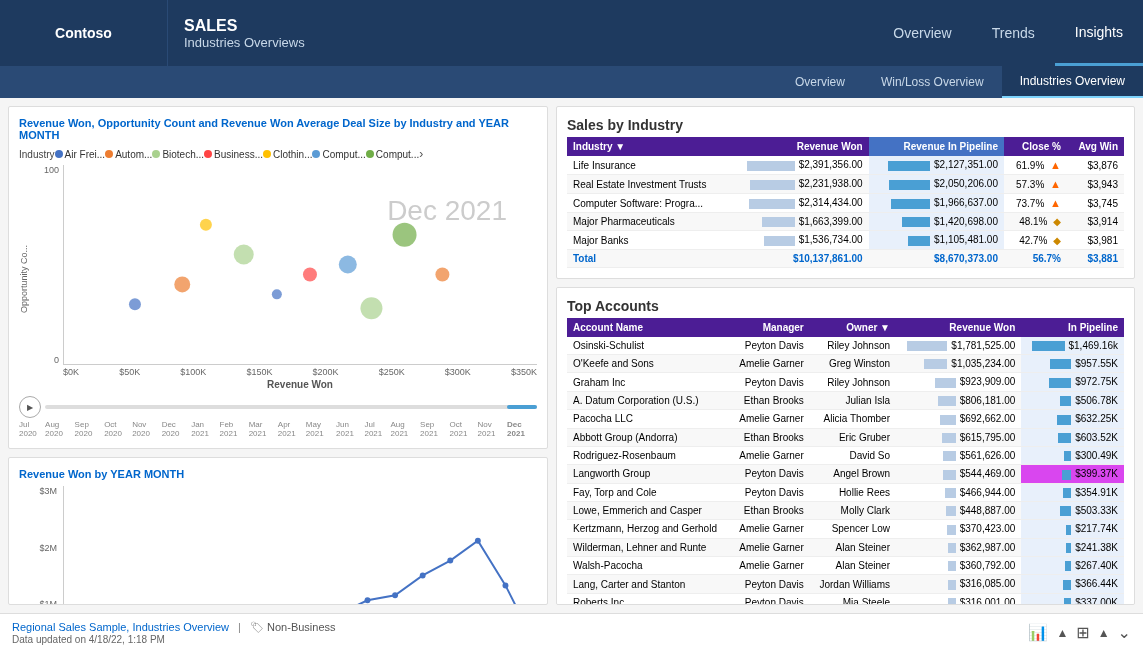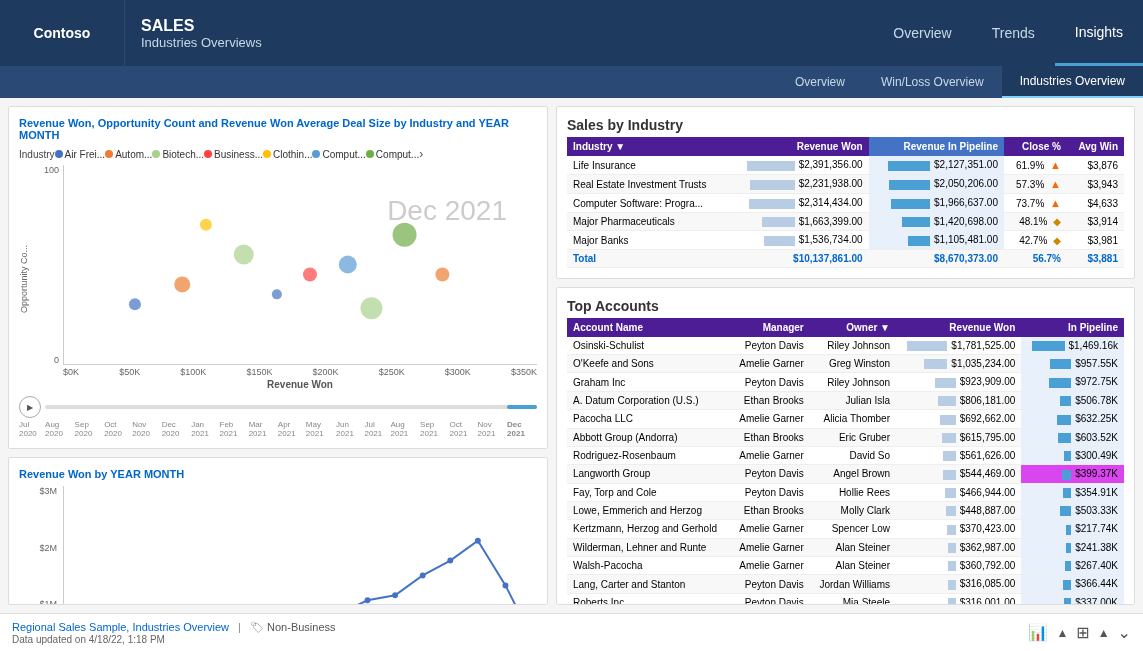--- a/index.html
+++ b/index.html
@@ -8,21 +8,21 @@
     
     .top-nav {
       display: flex;
       align-items: stretch;
       background: #1e3a5f;
       height: 66px;
     }
     .nav-logo {
       background: #1e3a5f;
       color: #fff;
-      width: 125px;
+      width: 168px;
       display: flex;
       align-items: center;
       justify-content: center;
       font-size: 14px;
       font-weight: bold;
       border-right: 1px solid #2a4a75;
     }
     .nav-center {
       flex: 1;
       display: flex;
@@ -497,21 +497,21 @@
       <td><span class="mini-bar" style="width:44.5px"></span>$2,231,938.00</td>
       <td style="background:#e8f0fb;"><span class="mini-bar-blue" style="width:41px"></span>$2,050,206.00</td>
       <td>57.3% <span class="trend-icon trend-up">▲</span></td>
       <td>$3,943</td>
     </tr>
             <tr>
       <td>Computer Software: Progra...</td>
       <td><span class="mini-bar" style="width:46px"></span>$2,314,434.00</td>
       <td style="background:#e8f0fb;"><span class="mini-bar-blue" style="width:39.5px"></span>$1,966,637.00</td>
       <td>73.7% <span class="trend-icon trend-up">▲</span></td>
-      <td>$4,633</td>
+      <td>$3,745</td>
     </tr>
             <tr>
       <td>Major Pharmaceuticals</td>
       <td><span class="mini-bar" style="width:33px"></span>$1,663,399.00</td>
       <td style="background:#e8f0fb;"><span class="mini-bar-blue" style="width:28.5px"></span>$1,420,698.00</td>
       <td>48.1% <span class="trend-icon diamond">◆</span></td>
       <td>$3,914</td>
     </tr>
             <tr>
       <td>Major Banks</td>
@@ -601,21 +601,21 @@
       <td style="background:#d946ef;"><span class="mini-bar-blue" style="width:8.8px"></span>$399.37K</td>
     </tr>
             <tr>
       <td>Fay, Torp and Cole</td>
       <td>Peyton Davis</td>
       <td>Hollie Rees</td>
       <td><span class="mini-bar" style="width:10.4px"></span>$466,944.00</td>
       <td style="background:#e8f0fb;"><span class="mini-bar-blue" style="width:8px"></span>$354.91K</td>
     </tr>
             <tr>
-      <td>Lowe, Emmerich and Herzog</td>
+      <td>Lowe, Emmerich and Casper</td>
       <td>Ethan Brooks</td>
       <td>Molly Clark</td>
       <td><span class="mini-bar" style="width:10px"></span>$448,887.00</td>
       <td style="background:#e8f0fb;"><span class="mini-bar-blue" style="width:11.200000000000001px"></span>$503.33K</td>
     </tr>
             <tr>
       <td>Kertzmann, Herzog and Gerhold</td>
       <td>Amelie Garner</td>
       <td>Spencer Low</td>
       <td><span class="mini-bar" style="width:8.4px"></span>$370,423.00</td>

